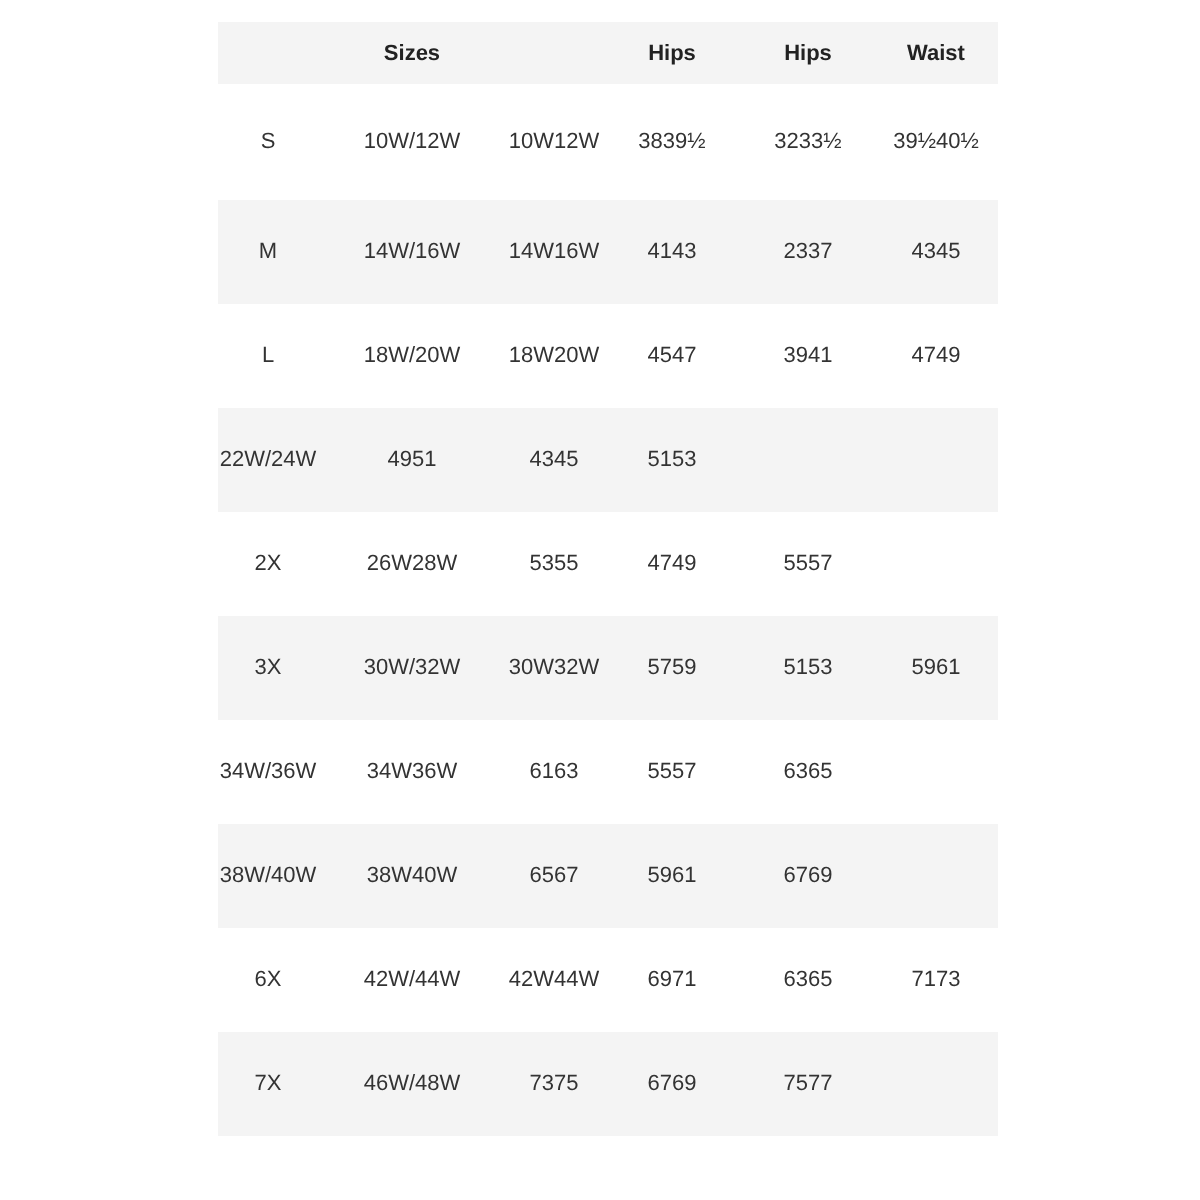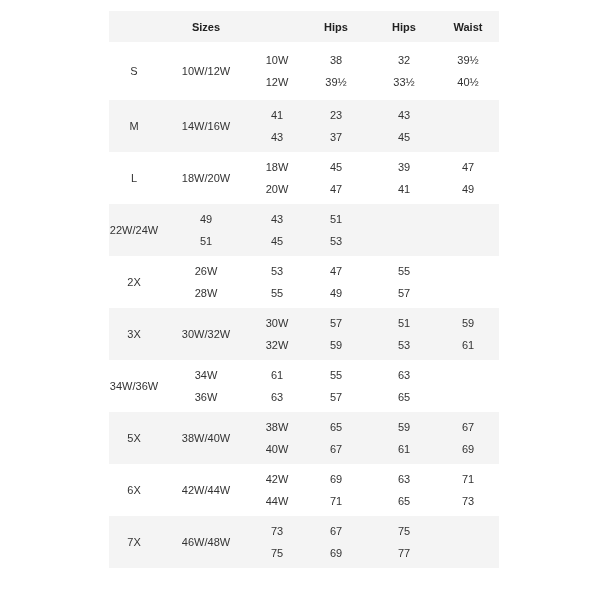--- a/index.html
+++ b/index.html
@@ -45,21 +45,21 @@
   .row.alt {
     background: var(--alt-bg, #f4f4f4);
   }
   .cell {
     display: flex;
     align-items: center;
     justify-content: center;
     text-align: center;
   }
   .cell.stack {
-    flex-direction: column;
+    flex-direction: row;
     justify-content: center;
   }
   .cell.stack .line {
     height: 22px;
     line-height: 22px;
   }
 </style>
 </head>
 <body style="background: rgb(255, 255, 255);">
 
@@ -90,20 +90,24 @@
     </div>
     <div class="cell stack">
       <div class="line">39½</div>
       <div class="line">40½</div>
     </div>
   </div>
       <div class="row data alt">
     <div class="cell">M</div>
     <div class="cell">14W/16W</div>
     <div class="cell stack">
+      <div class="line">14W</div>
+      <div class="line">16W</div>
+    </div>
+    <div class="cell stack">
       <div class="line">41</div>
       <div class="line">43</div>
     </div>
     <div class="cell stack">
       <div class="line">23</div>
       <div class="line">37</div>
     </div>
     <div class="cell stack">
       <div class="line">43</div>
       <div class="line">45</div>
@@ -196,21 +200,20 @@
     <div class="cell stack">
       <div class="line">55</div>
       <div class="line">57</div>
     </div>
     <div class="cell stack">
       <div class="line">63</div>
       <div class="line">65</div>
     </div>
   </div>
       <div class="row data alt">
-    <div class="cell">5X</div>
     <div class="cell">38W/40W</div>
     <div class="cell stack">
       <div class="line">38W</div>
       <div class="line">40W</div>
     </div>
     <div class="cell stack">
       <div class="line">65</div>
       <div class="line">67</div>
     </div>
     <div class="cell stack">

